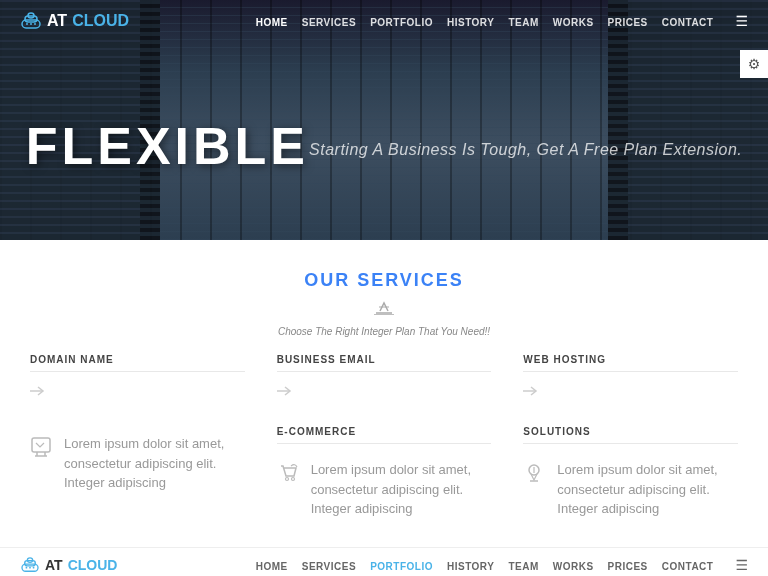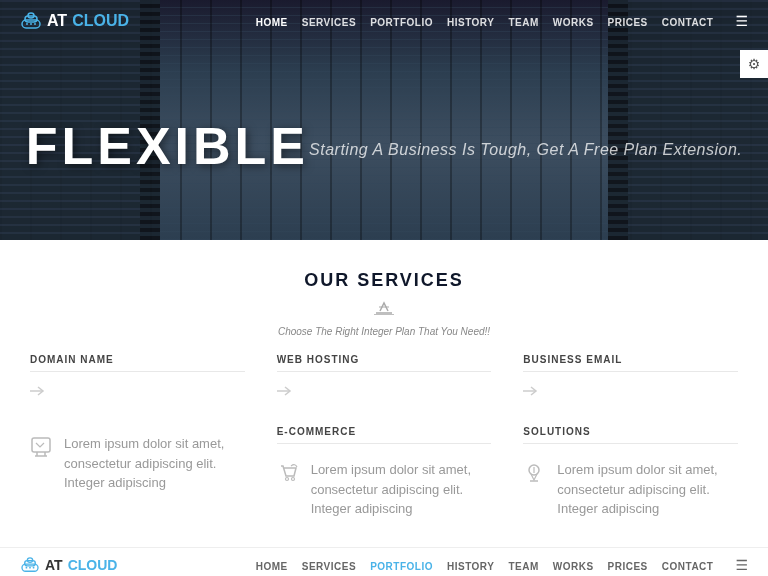--- a/index.html
+++ b/index.html
@@ -149,21 +149,21 @@
     
     .section {
       background: #fff;
       padding: 30px 20px 20px;
       text-align: center;
     }
 
     .section-title {
       font-size: 18px;
       font-weight: 700;
-      color: #0f172a;
+      color: #3b82f6;
       letter-spacing: 2px;
       text-transform: uppercase;
     }
 
     .section-icon {
       font-size: 18px;
       color: #999;
       margin: 6px 0;
     }
 
@@ -330,28 +330,28 @@
   <div class="services-grid">
 
     <div class="service-item">
       <span class="service-label">DOMAIN NAME</span>
       <svg width="16" height="14" viewBox="0 0 16 14" fill="none" style="margin-top:4px">
         <polyline points="0,7 12,7" stroke="#ccc" stroke-width="1.5"></polyline>
         <polyline points="8,3 13,7 8,11" stroke="#ccc" stroke-width="1.5" fill="none"></polyline>
       </svg>
     </div>
     <div class="service-item">
-      <span class="service-label">WEB HOSTING</span>
+      <span class="service-label">BUSINESS EMAIL</span>
       <svg width="16" height="14" viewBox="0 0 16 14" fill="none" style="margin-top:4px">
         <polyline points="0,7 12,7" stroke="#ccc" stroke-width="1.5"></polyline>
         <polyline points="8,3 13,7 8,11" stroke="#ccc" stroke-width="1.5" fill="none"></polyline>
       </svg>
     </div>
     <div class="service-item">
-      <span class="service-label">BUSINESS EMAIL</span>
+      <span class="service-label">WEB HOSTING</span>
       <svg width="16" height="14" viewBox="0 0 16 14" fill="none" style="margin-top:4px">
         <polyline points="0,7 12,7" stroke="#ccc" stroke-width="1.5"></polyline>
         <polyline points="8,3 13,7 8,11" stroke="#ccc" stroke-width="1.5" fill="none"></polyline>
       </svg>
     </div>
 
     <div class="service-item">
       <div class="service-content">
         <span class="service-icon">
           <svg width="22" height="22" viewBox="0 0 22 22" fill="none">

